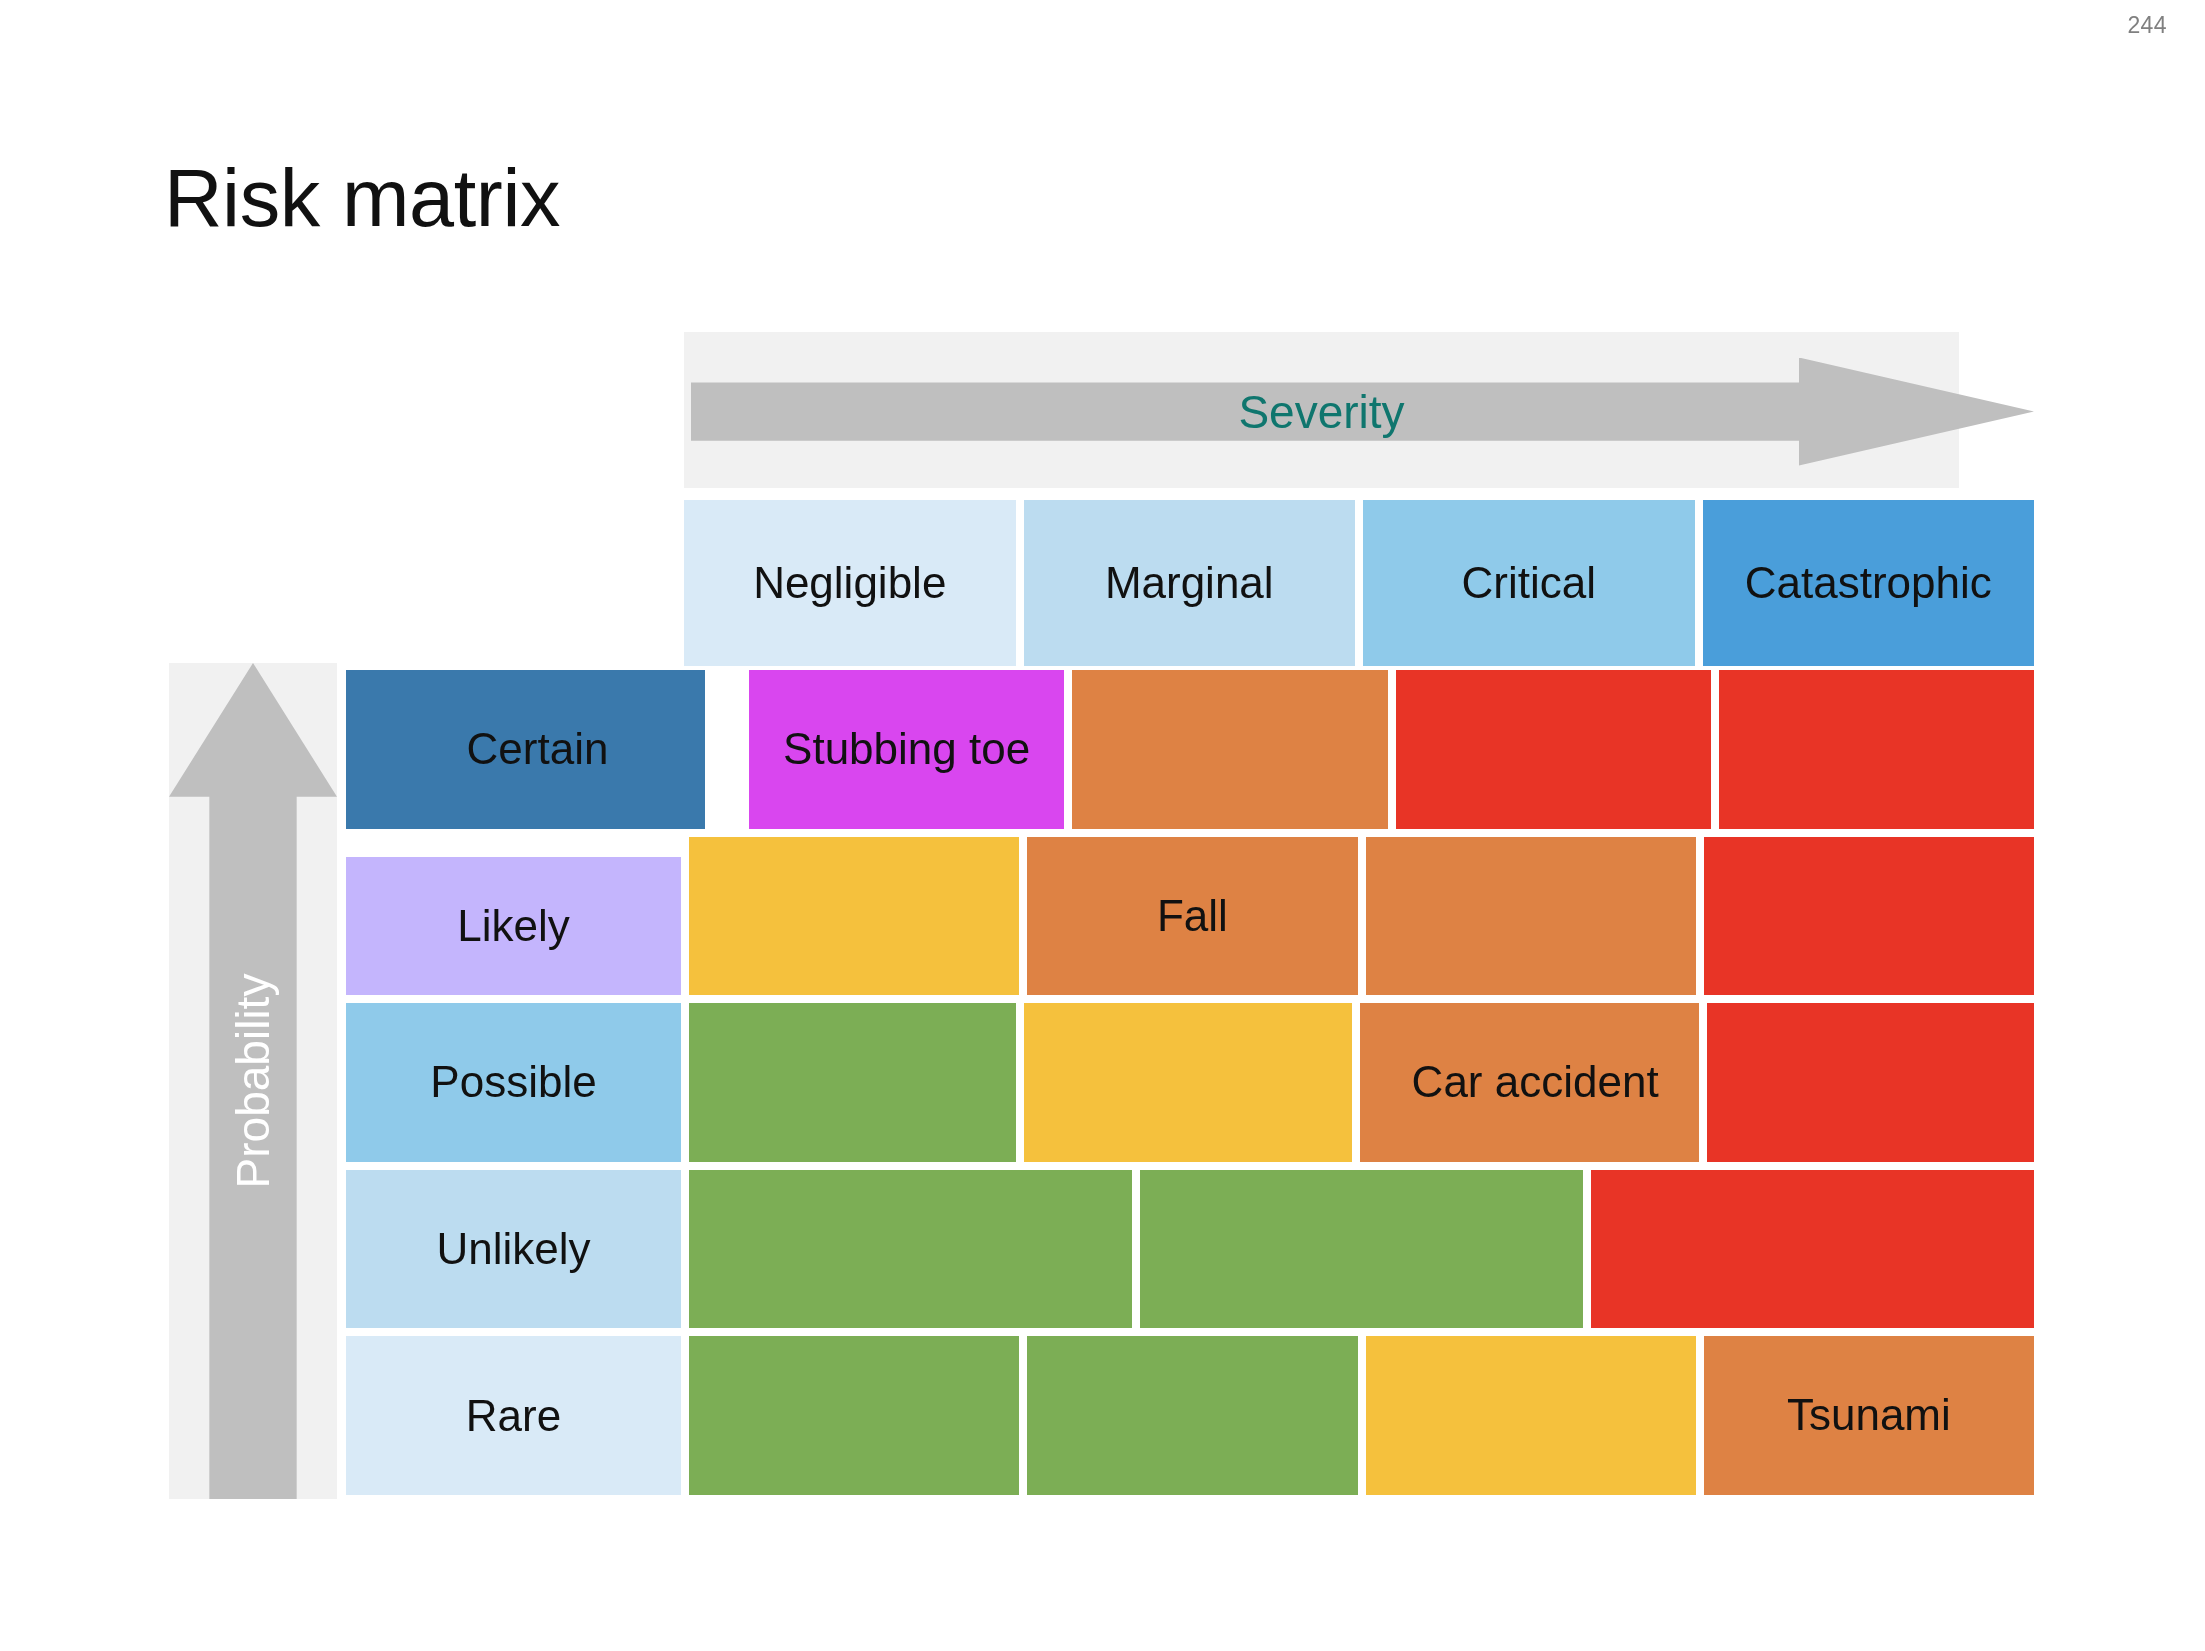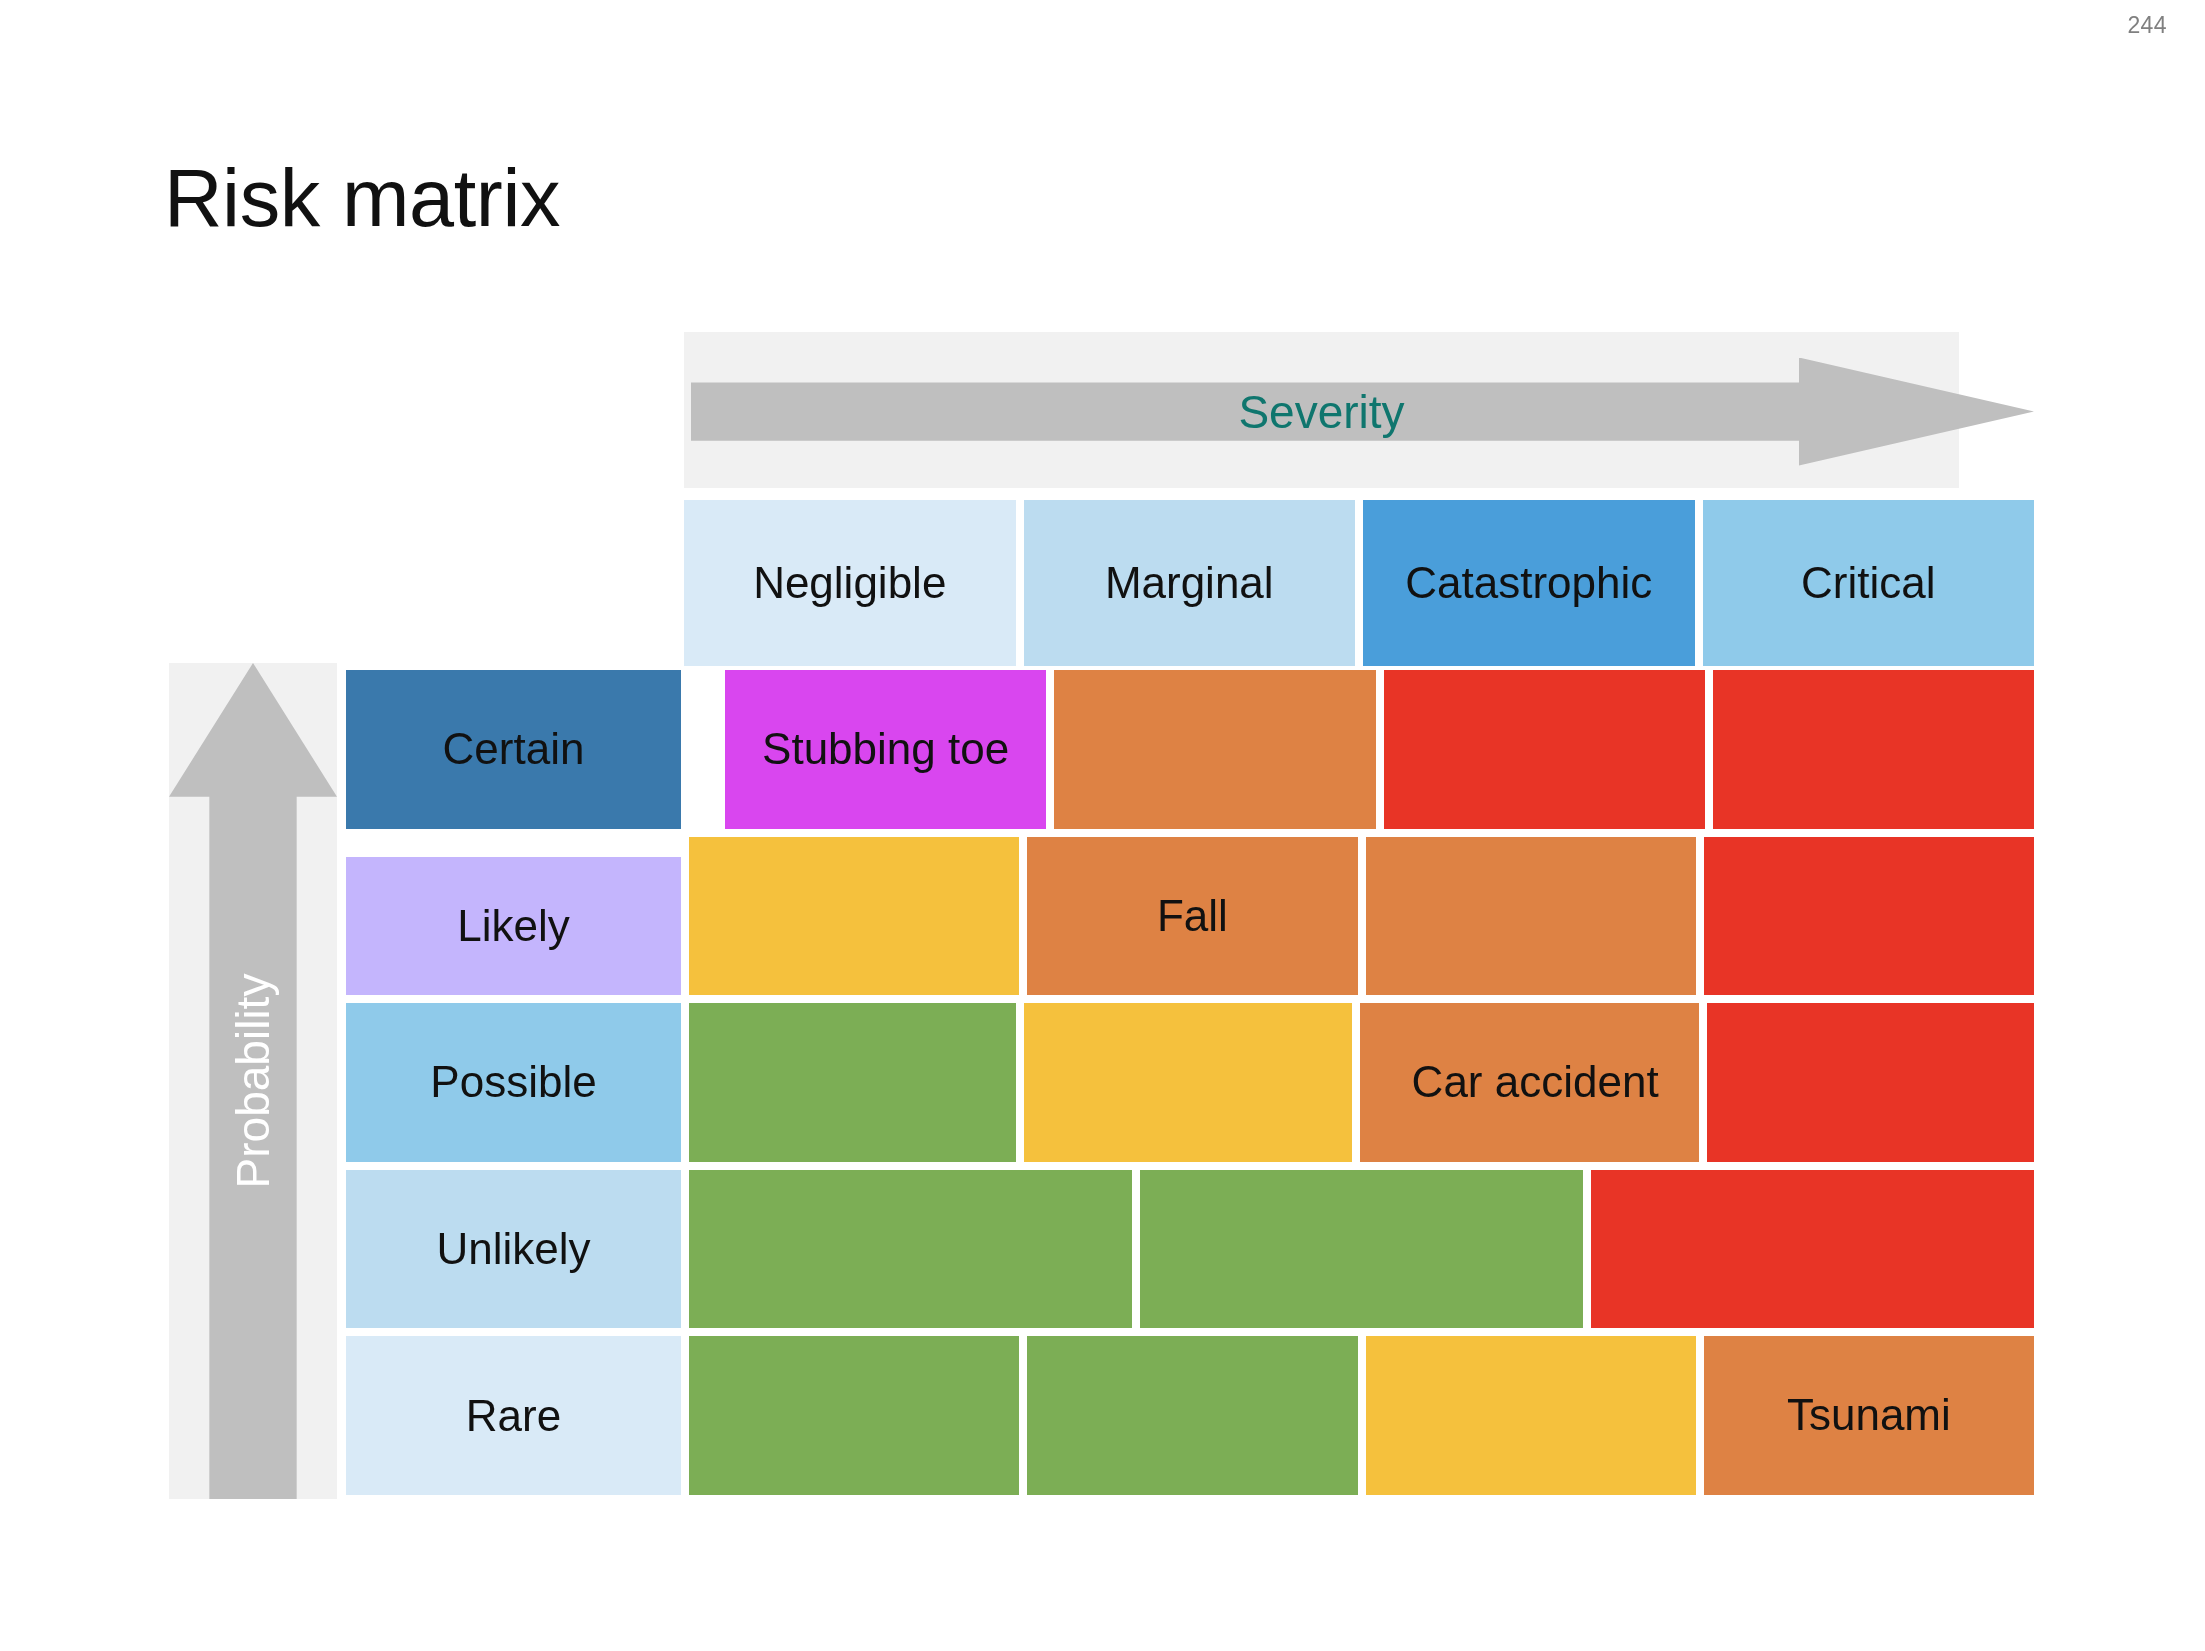--- a/index.html
+++ b/index.html
@@ -186,35 +186,35 @@
 
 <div id="severity-arrow">
   <div id="severity-arrow-bg"></div>
   <div id="severity-arrow-shape"></div>
   <div id="severity-arrow-label">Severity</div>
 </div>
 
 <div id="severity-headers">
     <div class="severity-header" style="background: rgb(217, 234, 247);">Negligible</div>
     <div class="severity-header" style="background: rgb(188, 220, 240);">Marginal</div>
+    <div class="severity-header" style="background: rgb(143, 202, 234);">Critical</div>
     <div class="severity-header" style="background: rgb(74, 158, 218);">Catastrophic</div>
-    <div class="severity-header" style="background: rgb(143, 202, 234);">Critical</div>
   </div>
 
 <div id="probability-arrow">
   <div id="probability-arrow-bg"></div>
   <div id="probability-arrow-shape"></div>
   <div id="probability-arrow-label">
     <span>Probability</span>
   </div>
 </div>
 
 <div id="matrix">
     <div class="matrix-row">
-      <div class="probability-label" style="background: rgb(58, 121, 172);">Certain</div>
+      <div class="probability-label" style="background: rgb(58, 121, 172); padding-left: 24px;">Certain</div>
       <div class="matrix-cell" style="background: #d946ef; margin-left: 36px;">Stubbing toe</div>
       <div class="matrix-cell" style="background: rgb(222, 130, 68);"></div>
       <div class="matrix-cell" style="background: rgb(232, 52, 38);"></div>
       <div class="matrix-cell" style="background: rgb(232, 52, 38);"></div>
     </div>
     <div class="matrix-row">
       <div class="probability-label" style="background: #c4b5fd; margin-top: 20px;">Likely</div>
       <div class="matrix-cell" style="background: rgb(245, 193, 61);"></div>
       <div class="matrix-cell" style="background: rgb(222, 130, 68);">Fall</div>
       <div class="matrix-cell" style="background: rgb(222, 130, 68);"></div>

